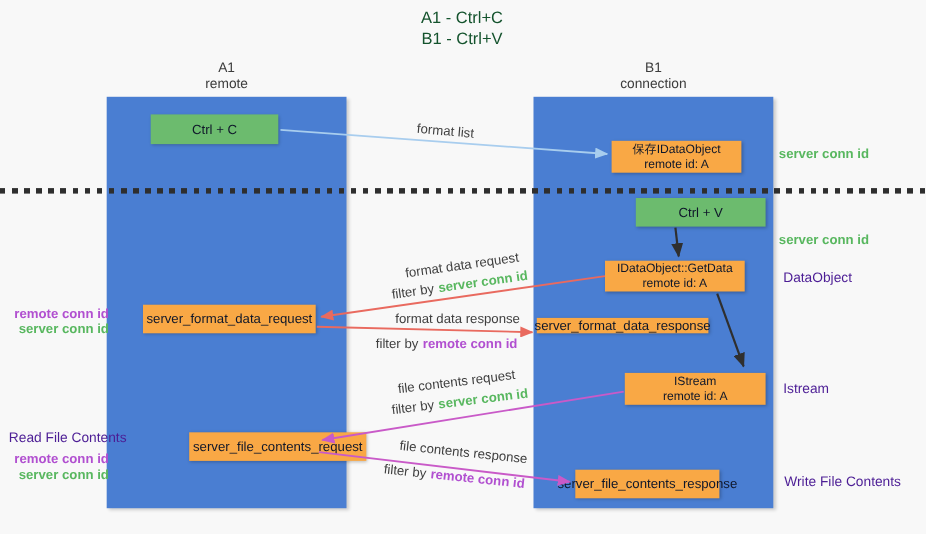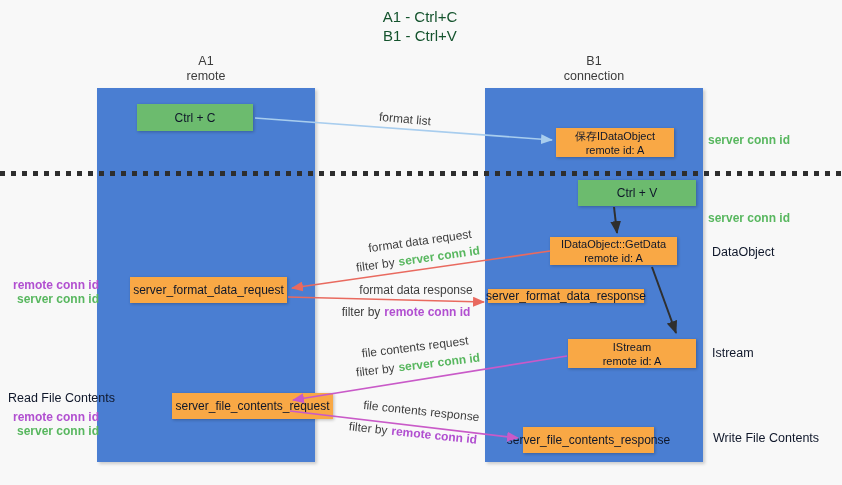--- a/index.html
+++ b/index.html
@@ -18,21 +18,21 @@
          background:repeating-linear-gradient(to right,#2e2e2e 0 5px,transparent 5px 11px);}
 
   .node{position:absolute;z-index:2;display:flex;flex-direction:column;
         align-items:center;justify-content:center;color:#0f172a;text-align:right;
         box-shadow:1px 1px 3px rgba(0,0,0,0.25);}
   .node.green{background:#6cbb6e;font-size:12px;}
   .node.orange{background:#f9a845;}
   .node .l1,.node .l2{line-height:14px;font-size:11px;}
   .node.single{font-size:12px;}
 
-  .side-label{position:absolute;z-index:6;font-size:12.5px;color:#0f172a;white-space:nowrap;}
+  .side-label{position:absolute;z-index:6;font-size:12.5px;color:#4c1d95;white-space:nowrap;}
   .side-label.green{color:#58b75f;font-weight:bold;font-size:12px;}
   .conn-pair{position:absolute;z-index:6;width:94px;text-align:right;
          font-size:12px;font-weight:bold;line-height:14px;white-space:nowrap;}
   .conn-pair .remote{color:#b14fd0;}
   .conn-pair .server{color:#58b75f;}
 
   .edge-label{position:absolute;z-index:6;font-size:12px;color:#3f3f3f;
          text-align:center;white-space:nowrap;}
   .edge-label .flt-server{color:#58b75f;font-weight:bold;margin-left:4px;}
   .edge-label .flt-remote{color:#b14fd0;font-weight:bold;margin-left:4px;}

